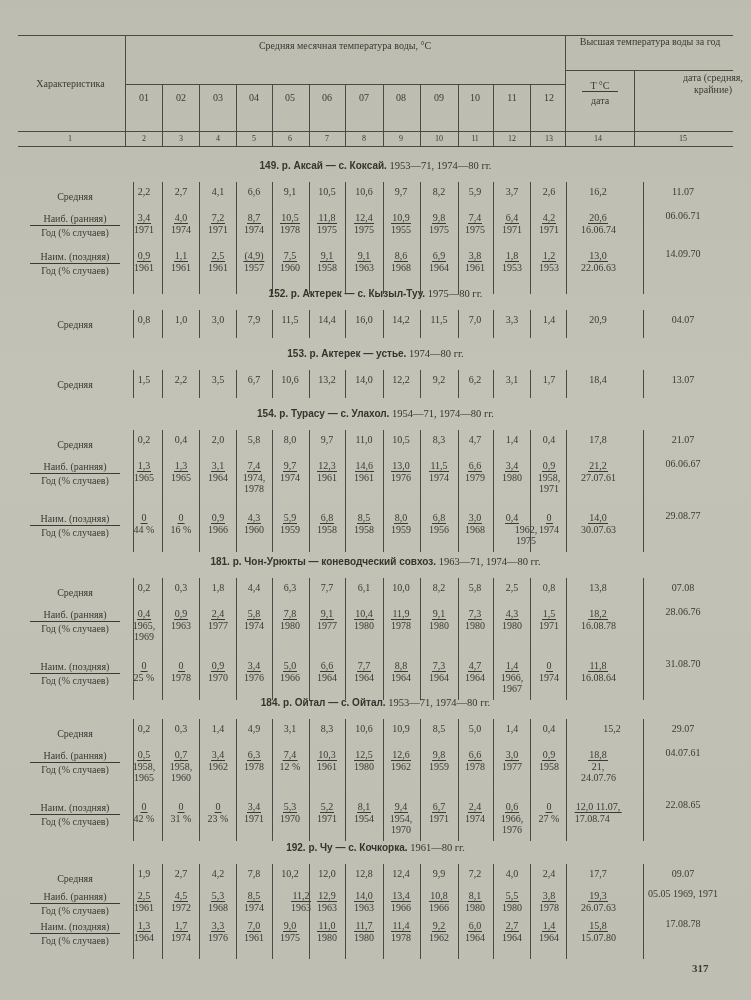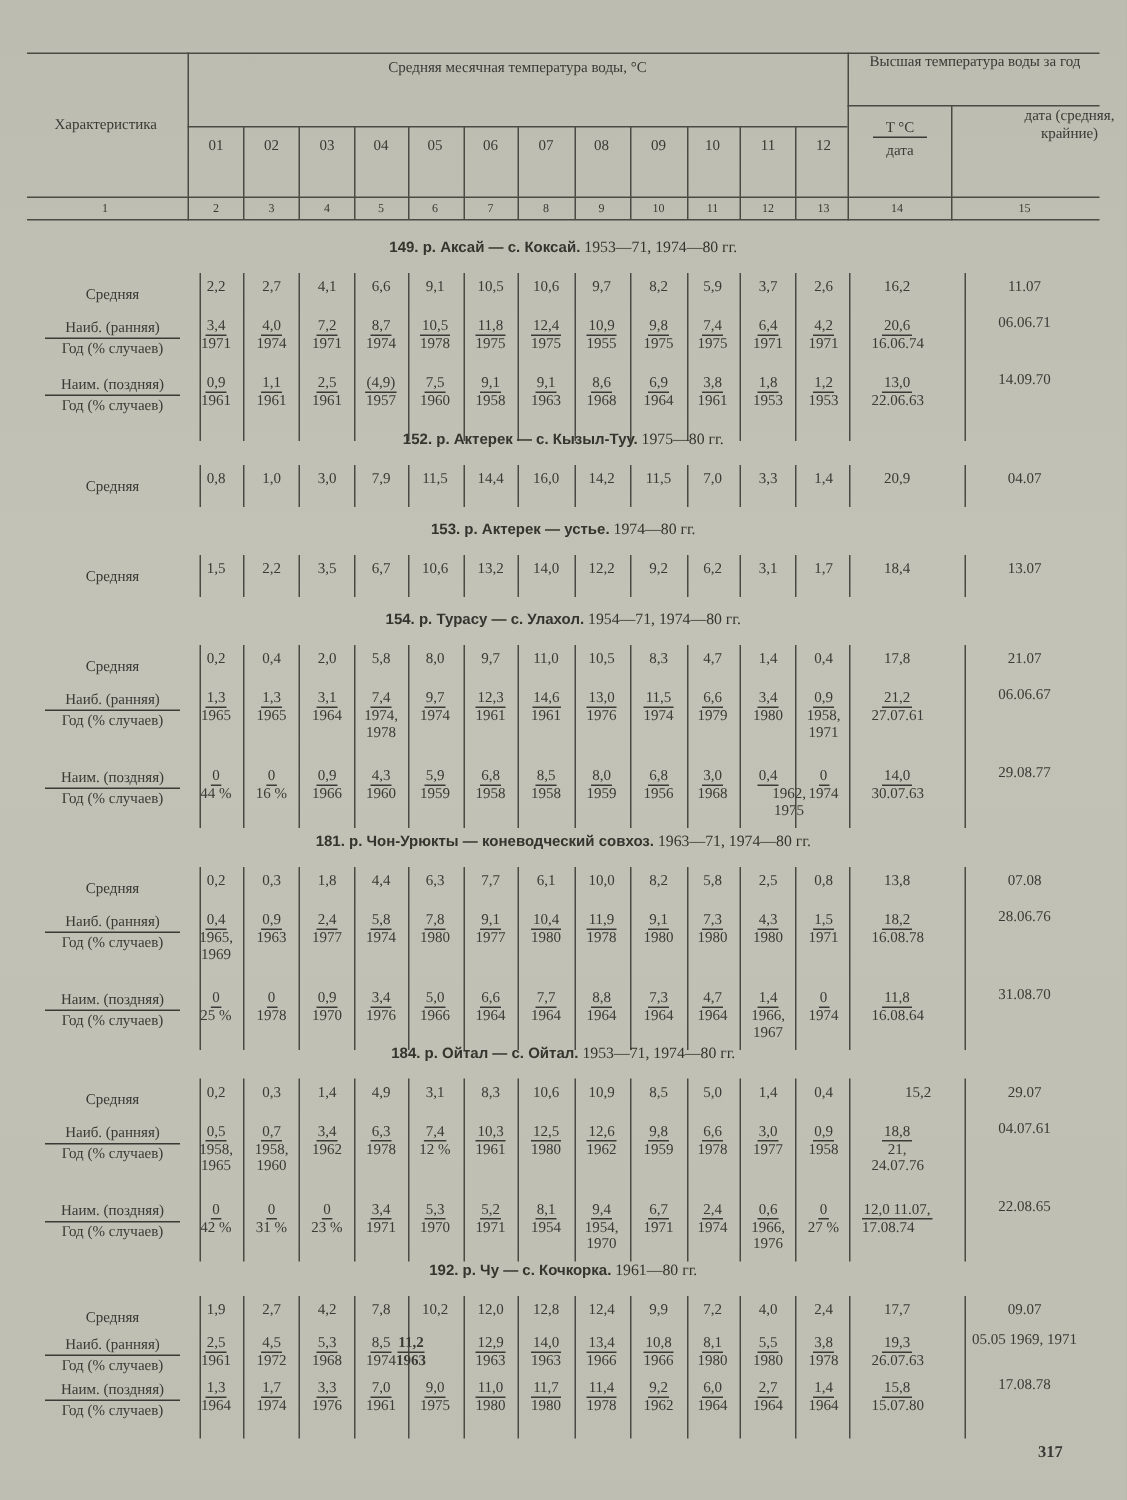--- a/index.html
+++ b/index.html
@@ -471,21 +471,21 @@
           <div>Год (% случаев)</div>
         </div>
         <div class="row-label" style="left: 30px; top: 920px; width: 90px; line-height: 13px;">
           <div style="border-bottom: 1px solid rgb(58, 58, 54);">Наим. (поздняя)</div>
           <div>Год (% случаев)</div>
         </div>
         <div class="frac" style="left: 144px; top: 890px;"><span class="num">2,5</span><span class="den" style="max-width: 34px; white-space: normal;">1961</span></div>
         <div class="frac" style="left: 181px; top: 890px;"><span class="num">4,5</span><span class="den" style="max-width: 34px; white-space: normal;">1972</span></div>
         <div class="frac" style="left: 218px; top: 890px;"><span class="num">5,3</span><span class="den" style="max-width: 34px; white-space: normal;">1968</span></div>
         <div class="frac" style="left: 254px; top: 890px;"><span class="num">8,5</span><span class="den" style="max-width: 34px; white-space: normal;">1974</span></div>
-        <div class="frac" style="left: 274px; top: 890px; font-weight: bold;"><span class="num">11,2</span><span class="den" style="max-width: 34px; white-space: normal;">1963</span></div>
+        <div class="frac" style="left: 301px; top: 890px;"><span class="num">11,2</span><span class="den" style="max-width: 34px; white-space: normal;">1963</span></div>
         <div class="frac" style="left: 327px; top: 890px;"><span class="num">12,9</span><span class="den" style="max-width: 34px; white-space: normal;">1963</span></div>
         <div class="frac" style="left: 364px; top: 890px;"><span class="num">14,0</span><span class="den" style="max-width: 34px; white-space: normal;">1963</span></div>
         <div class="frac" style="left: 401px; top: 890px;"><span class="num">13,4</span><span class="den" style="max-width: 34px; white-space: normal;">1966</span></div>
         <div class="frac" style="left: 439px; top: 890px;"><span class="num">10,8</span><span class="den" style="max-width: 34px; white-space: normal;">1966</span></div>
         <div class="frac" style="left: 475px; top: 890px;"><span class="num">8,1</span><span class="den" style="max-width: 34px; white-space: normal;">1980</span></div>
         <div class="frac" style="left: 512px; top: 890px;"><span class="num">5,5</span><span class="den" style="max-width: 34px; white-space: normal;">1980</span></div>
         <div class="frac" style="left: 549px; top: 890px;"><span class="num">3,8</span><span class="den" style="max-width: 34px; white-space: normal;">1978</span></div>
         <div class="frac" style="left: 598px; top: 890px;"><span class="num">19,3</span><span class="den" style="max-width: 34px; white-space: normal;">26.07.63</span></div>
         <div class="val" style="left: 683px; top: 888px; white-space: normal; width: 70px; text-align: center; line-height: 12px;">05.05 1969, 1971</div>
         <div class="frac" style="left: 144px; top: 920px;"><span class="num">1,3</span><span class="den" style="max-width: 34px; white-space: normal;">1964</span></div>

